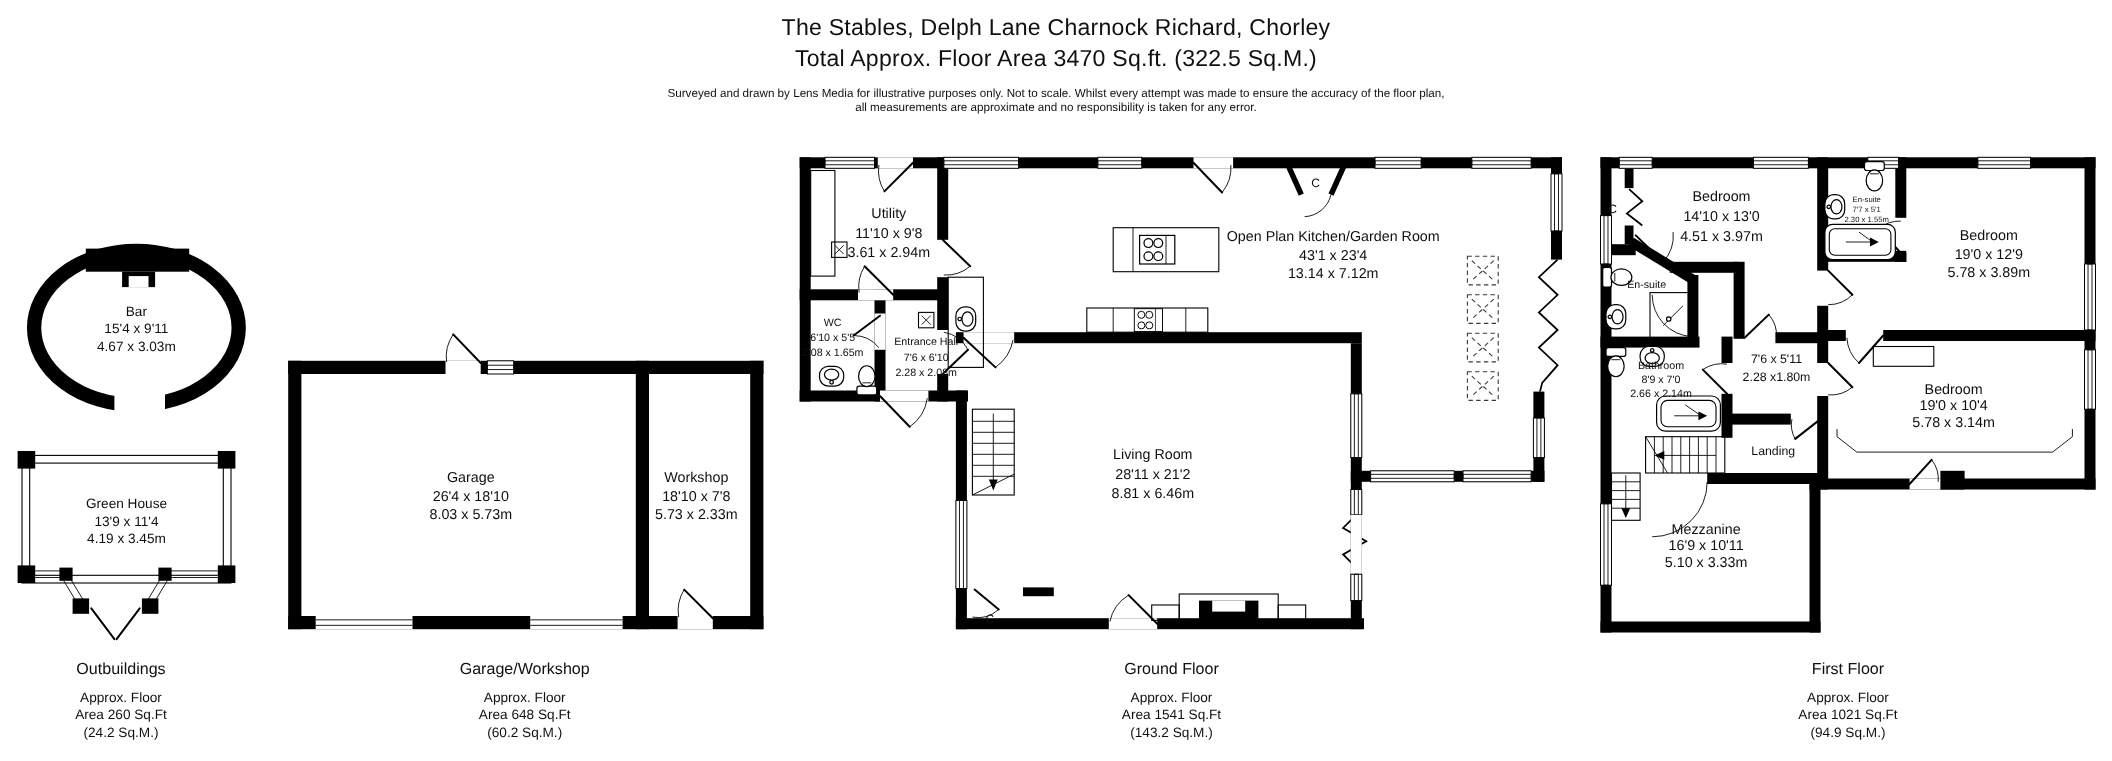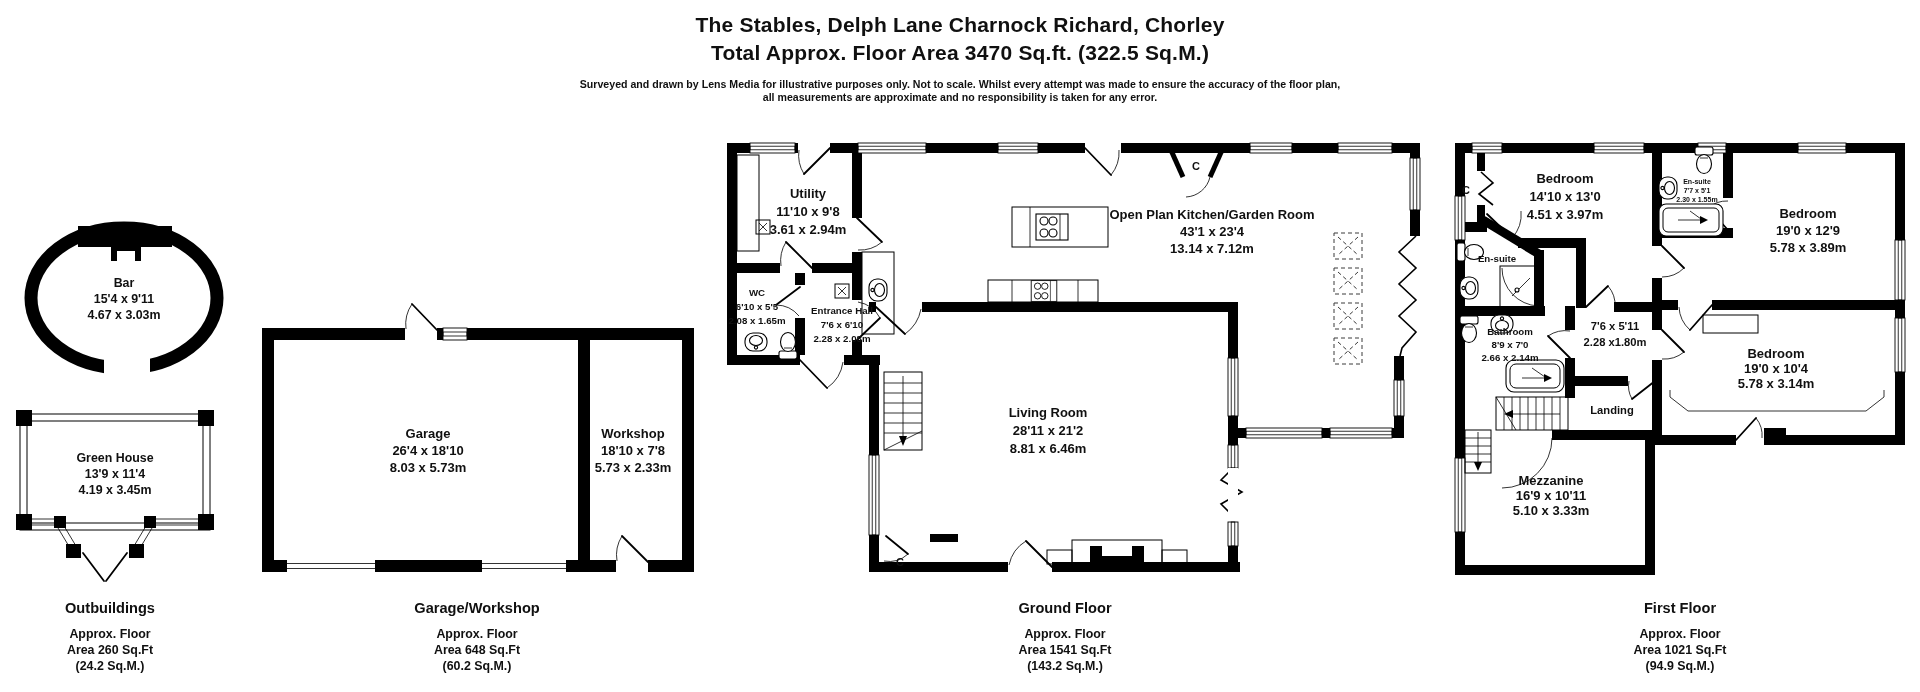--- a/index.html
+++ b/index.html
@@ -1,16 +1,16 @@
 <!DOCTYPE html>
 <html><head>
 <meta charset="utf-8">
 <style>
   body{margin:0;background:#fff;}
-  .stage{position:relative;width:1920px;height:692px;background:#fff;overflow:hidden;font-weight:bold;}
+  .stage{position:relative;width:1920px;height:692px;background:#fff;overflow:hidden;}
   svg{display:block;}
   svg text{font-family:"Liberation Sans","DejaVu Sans",sans-serif;fill:#101010;}
   .ctr{text-anchor:middle;}
   .tXL{font-size:21px;letter-spacing:.2px;}
   .tL{font-size:14.6px;}
   .tM{font-size:13px;}
   .tA{font-size:12.4px;}
   .tS{font-size:11.2px;}
   .tXS{font-size:9.7px;}
   .tXXS{font-size:7px;}

